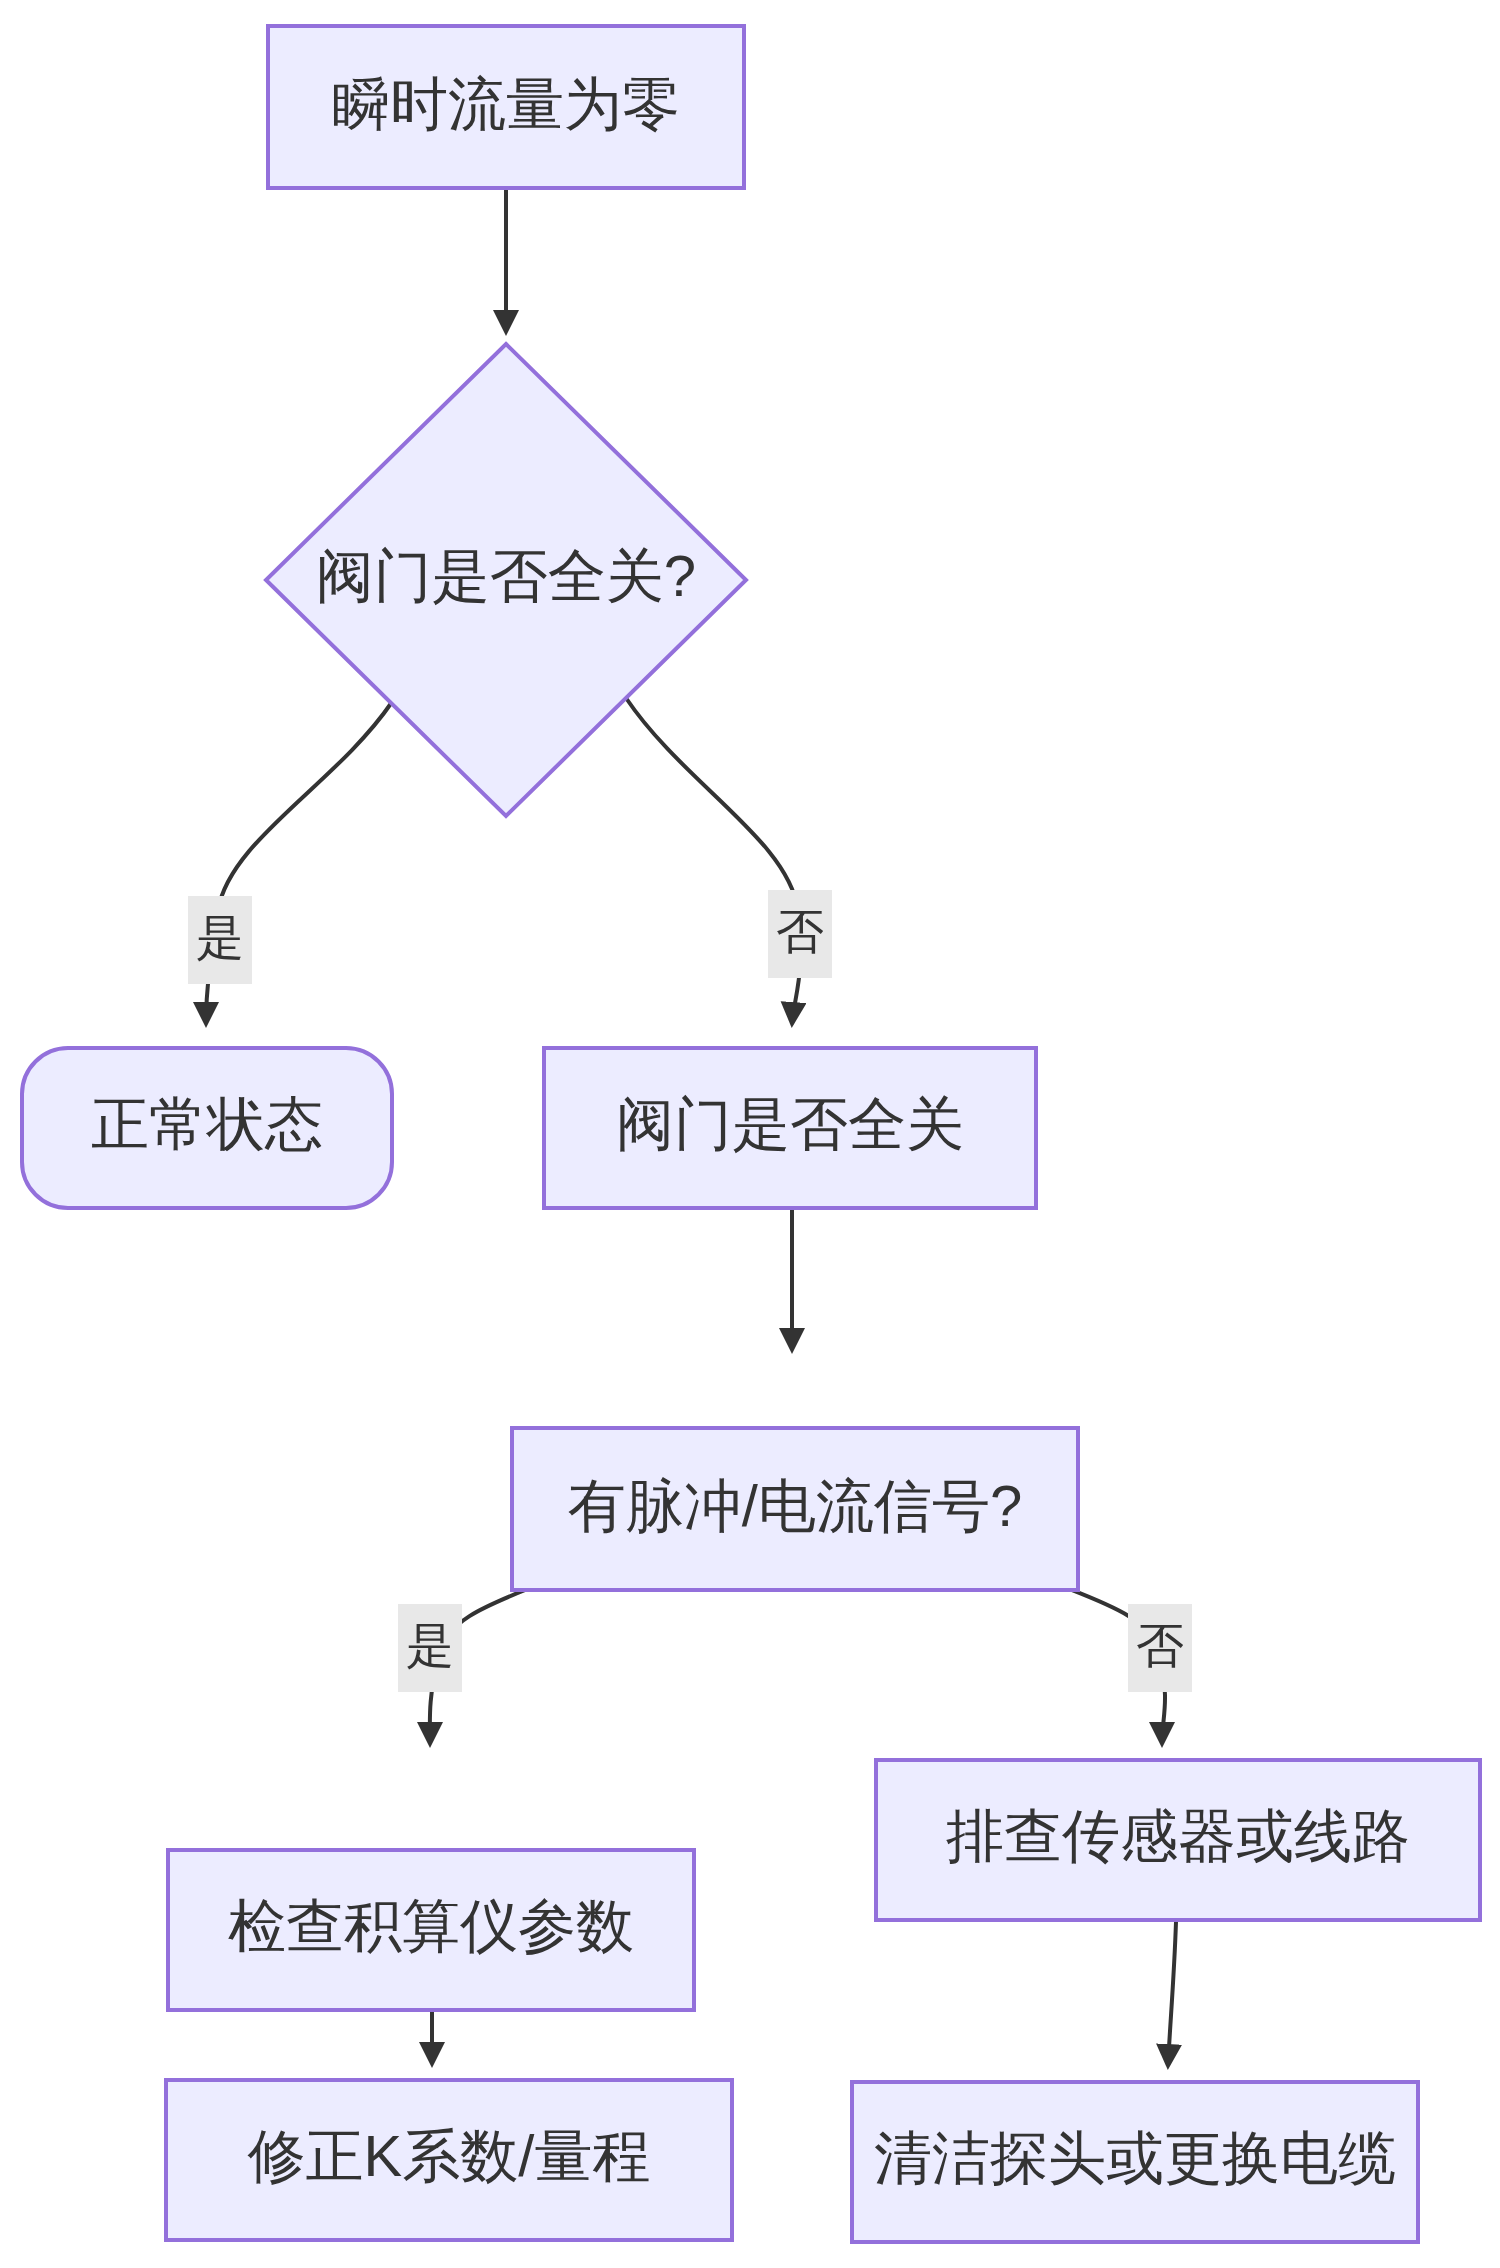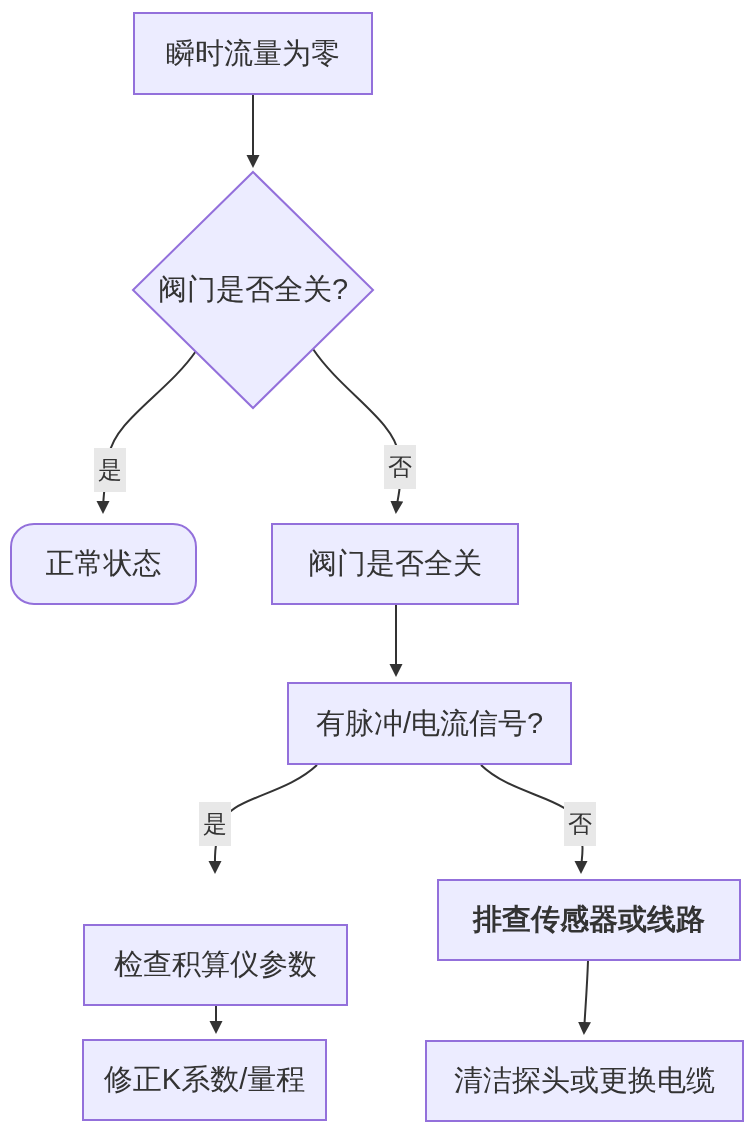--- a/index.html
+++ b/index.html
@@ -96,28 +96,28 @@
   </svg>
 
   <div class="node" style="left:133px; top:12px; width:240px; height:83px;">瞬时流量为零</div>
 
   <div class="node diamond-label" style="left:153px; top:268px; width:200px; height:44px;text-align:center;">阀门是否全关?</div>
 
   <div class="node" style="left:10px; top:523px; width:187px; height:82px;border-radius:24px;">正常状态</div>
 
   <div class="node" style="left:271px; top:523px; width:248px; height:82px;">阀门是否全关</div>
 
-  <div class="node" style="left:255px; top:682px; width:285px; height:83px;margin-left:32px;">有脉冲/电流信号?</div>
+  <div class="node" style="left:255px; top:713px; width:285px; height:83px;">有脉冲/电流信号?</div>
 
   <div class="node" style="left:83px; top:879px; width:265px; height:82px;margin-top:45px;">检查积算仪参数</div>
 
-  <div class="node" style="left:437px; top:879px; width:304px; height:82px;font-weight:bold;">排查传感器或线路</div>
+  <div class="node" style="left:437px; top:879px; width:304px; height:82px;">排查传感器或线路</div>
 
-  <div class="node" style="left:82px; top:1039px; width:245px; height:82px;">修正K系数/量程</div>
+  <div class="node" style="left:82px; top:1039px; width:285px; height:82px;">修正K系数/量程</div>
 
-  <div class="node" style="left:425px; top:1040px; width:319px; height:82px;text-align:right;">清洁探头或更换电缆</div>
+  <div class="node" style="left:425px; top:1040px; width:285px; height:82px;text-align:right;">清洁探头或更换电缆</div>
 
   <div class="edge-label" style="left:110px; top:470px;">是</div>
   <div class="edge-label" style="left:400px; top:467px;">否</div>
   <div class="edge-label" style="left:215px; top:824px;">是</div>
   <div class="edge-label" style="left:580px; top:824px;">否</div>
 
 </div>
 
 </body></html>

